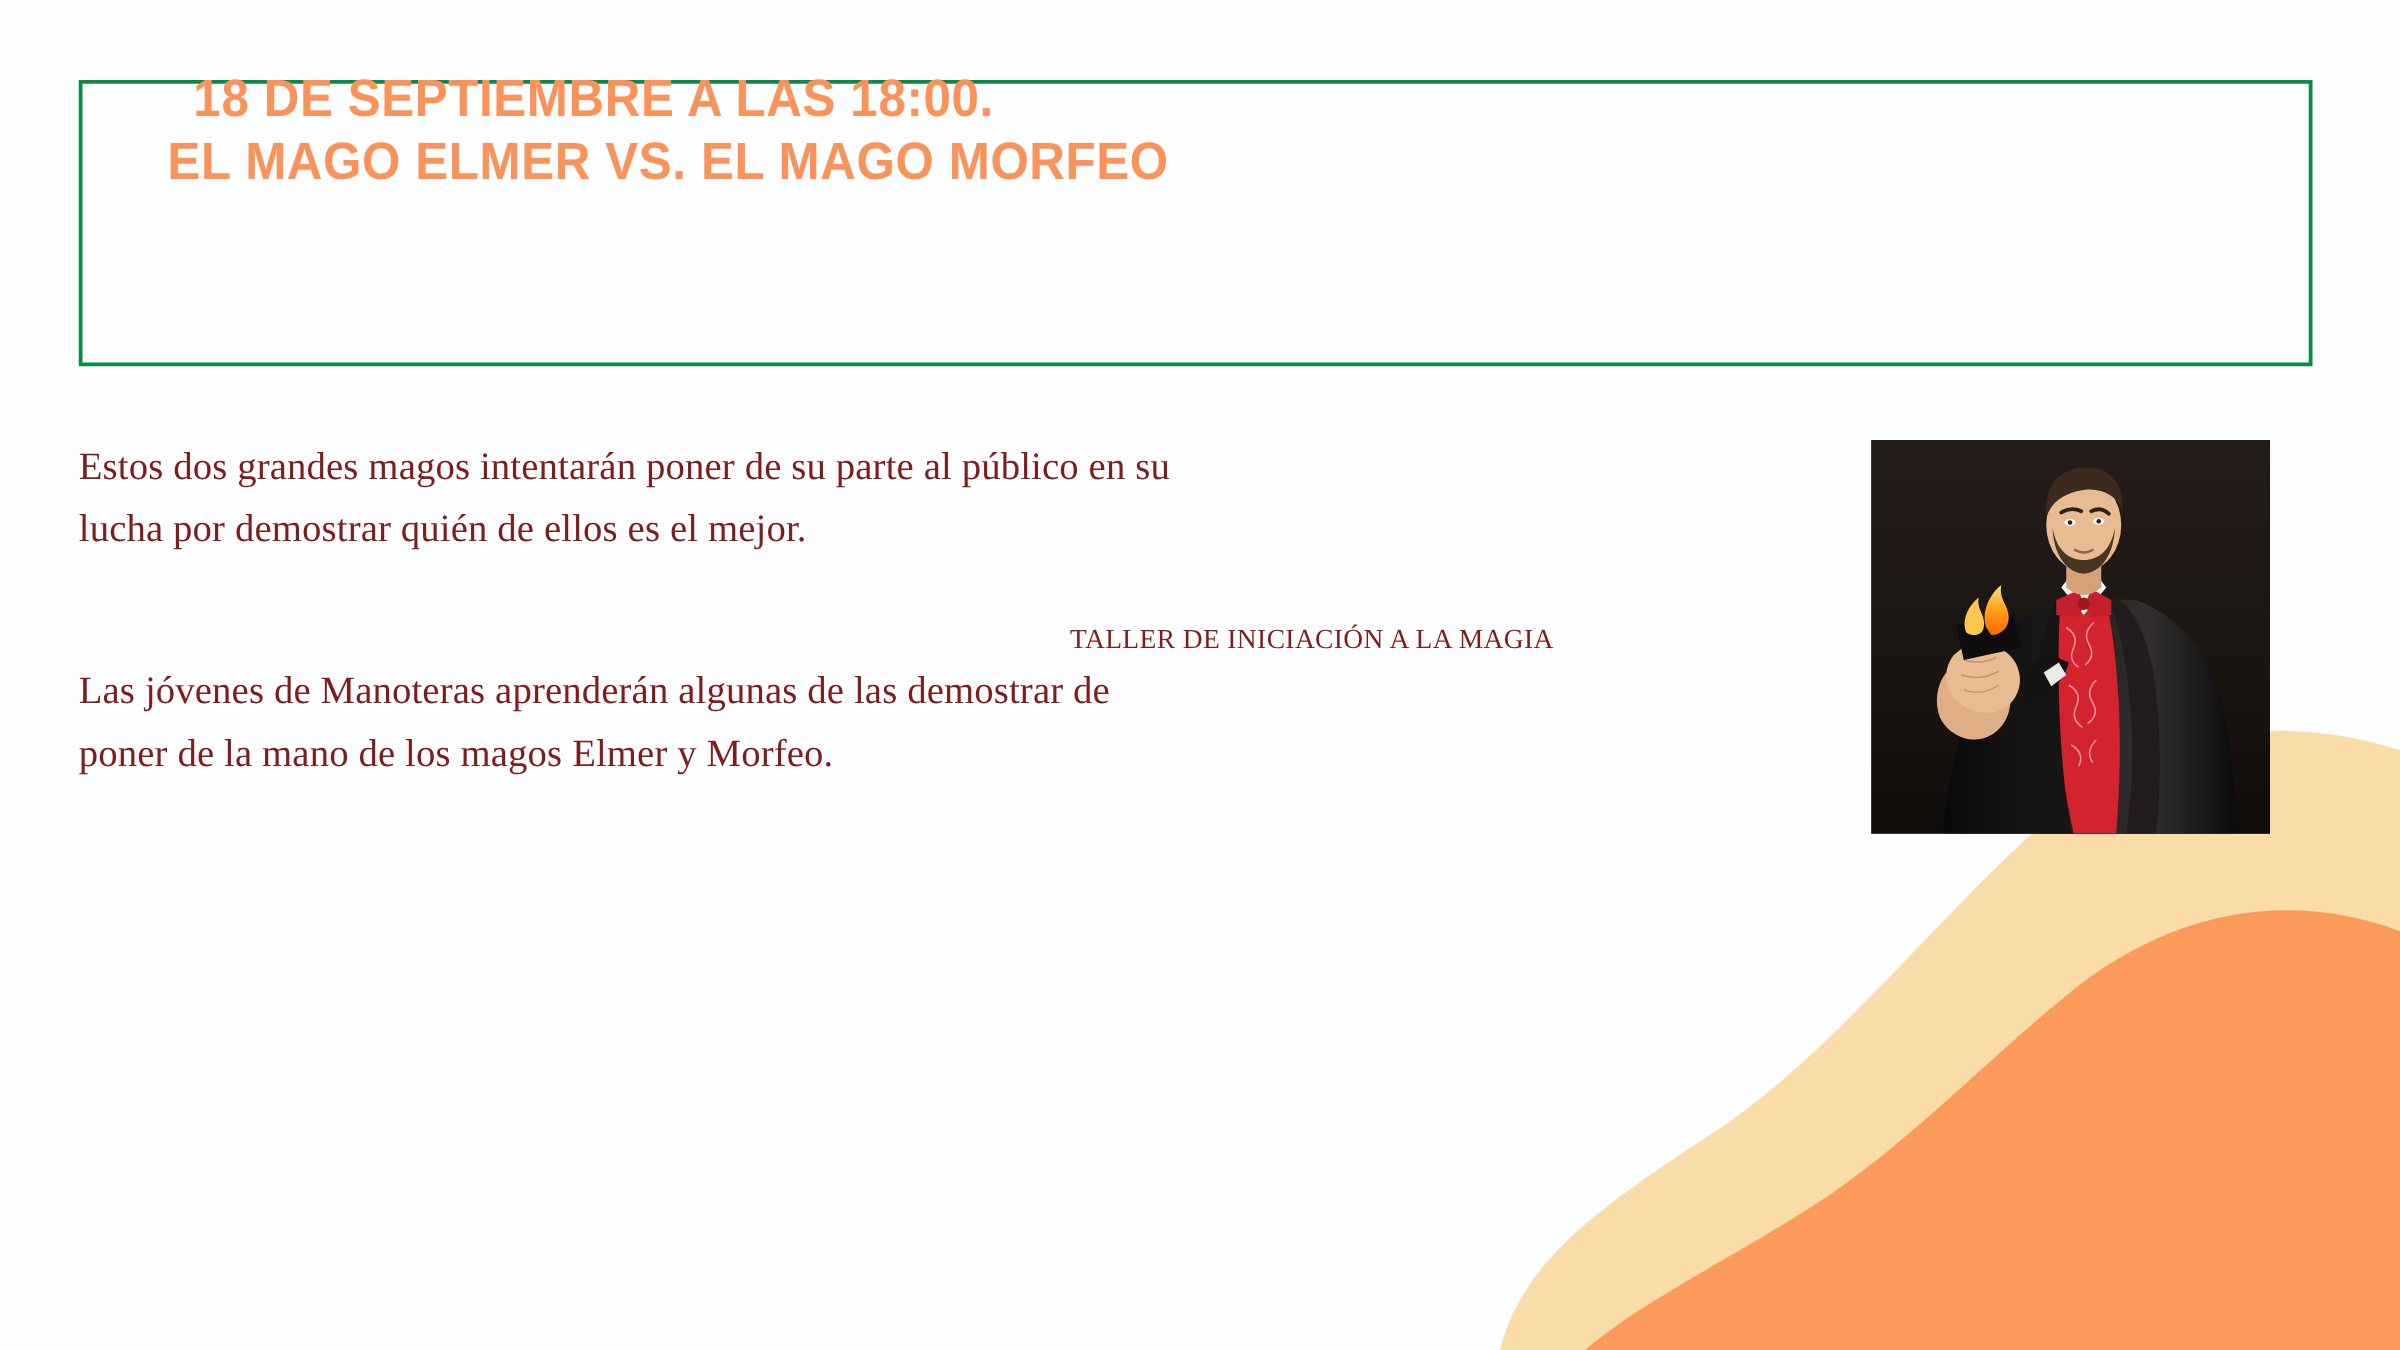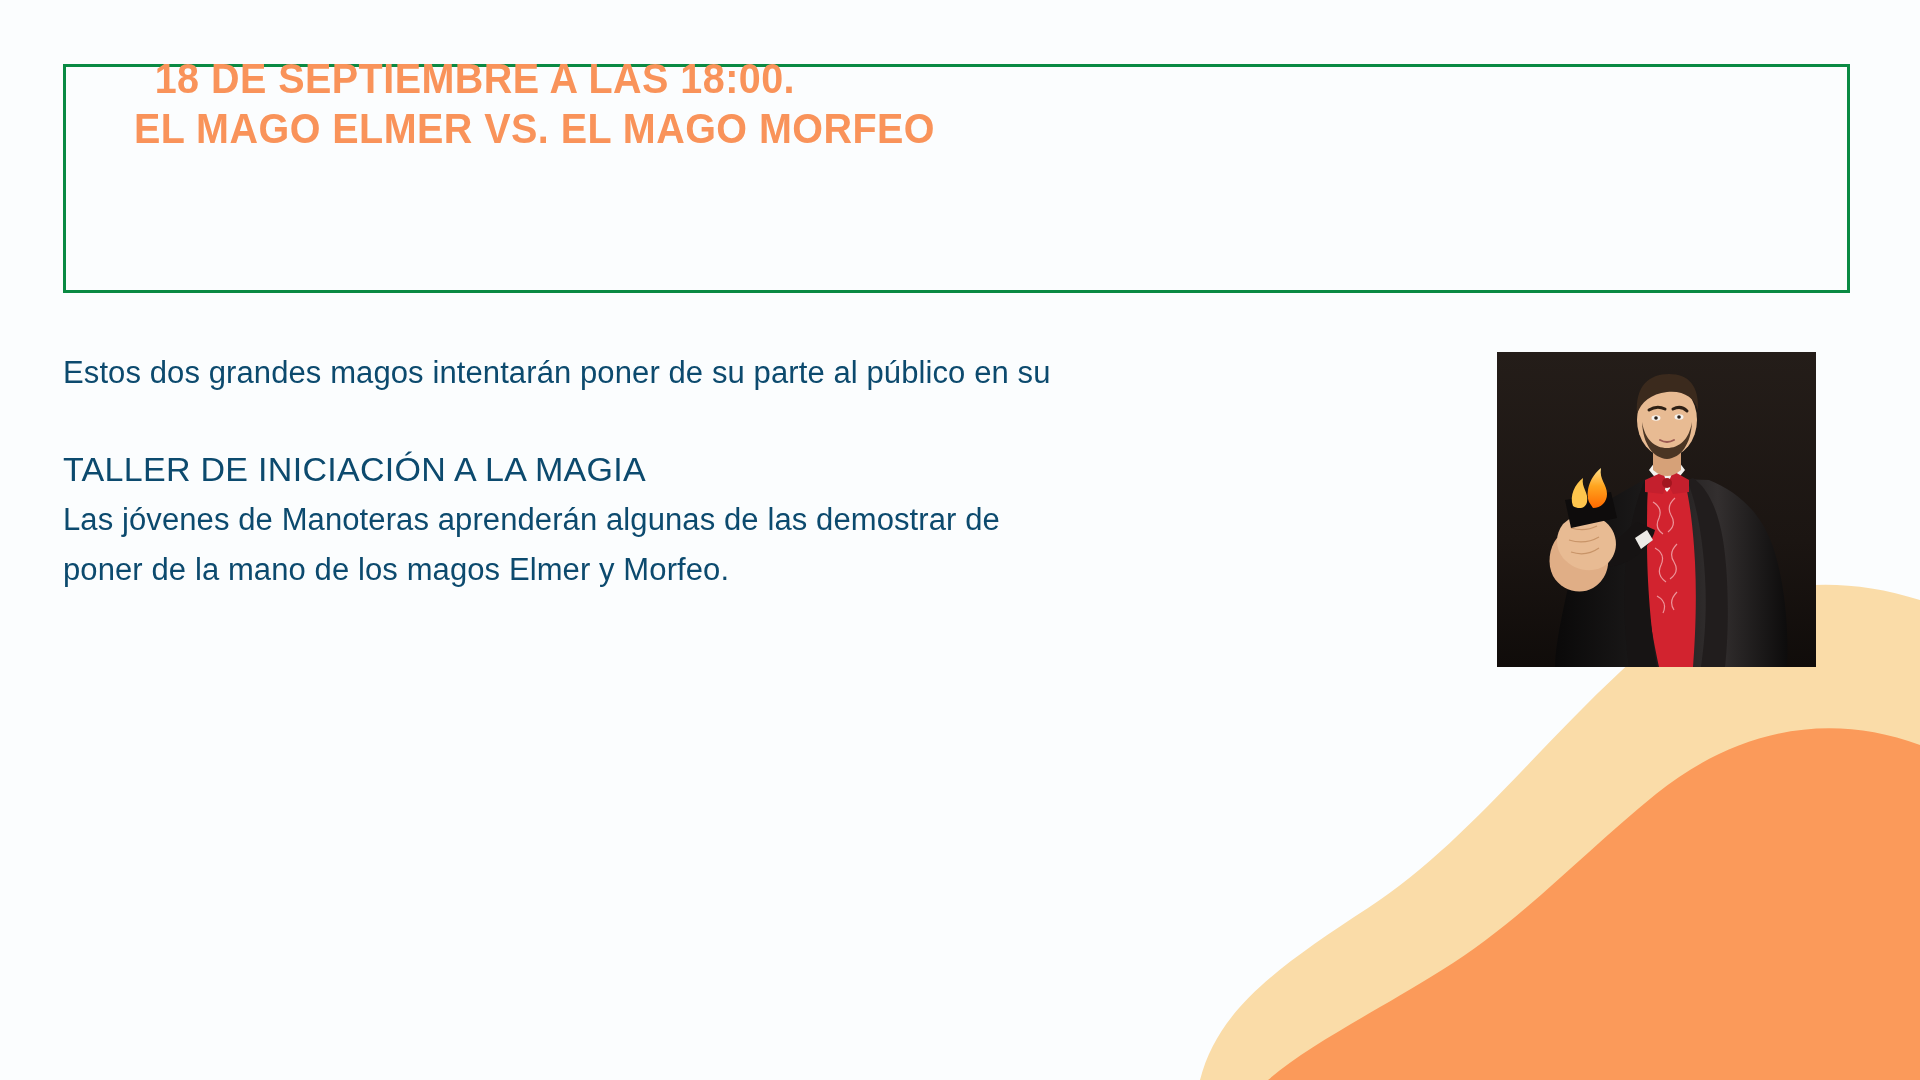--- a/index.html
+++ b/index.html
@@ -72,38 +72,39 @@
 
   
   .body-copy {
     position: absolute;
     left: 63px;
     top: 348px;
     width: 1180px;
     z-index: 2;
   }
   .para {
-    color: #0c4a6e;
-    font-family: Liberation Sans, sans-serif;
+    color: #7f1d1d;
+    font-family: Liberation Serif, serif;
     font-size: 31px;
     line-height: 1.62;
     font-weight: normal;
     letter-spacing: 0.1px;
   }
   .para .ln {
     display: block;
     white-space: nowrap;
   }
   .para-gap {
     height: 46px;
   }
   .para.heading {
-    font-size: 34px;
+    font-size: 22px;
     line-height: 1.5;
     letter-spacing: 0.3px;
+    text-align: right;
   }
 
   
   .photo {
     position: absolute;
     left: 1497px;
     top: 352px;
     width: 319px;
     height: 315px;
     background: #211b18;
@@ -132,20 +133,21 @@
 
   <div class="title-block">
     <div class="title-line indented">18 DE SEPTIEMBRE A LAS 18:00.</div>
     <div class="title-line">EL MAGO ELMER VS. EL MAGO MORFEO</div>
   </div>
 
   <div class="body-copy">
 
     <div class="para">
       <span class="ln">Estos dos grandes magos intentarán poner de su parte al público en su</span>
+      <span class="ln">lucha por demostrar quién de ellos es el mejor.</span>
     </div>
 
     <div class="para-gap"></div>
 
     <div class="para heading">TALLER DE INICIACIÓN A LA MAGIA</div>
 
     <div class="para">
       <span class="ln"> Las jóvenes de Manoteras aprenderán algunas de las demostrar de</span>
       <span class="ln">poner de la mano de los magos Elmer y Morfeo.</span>
     </div>

